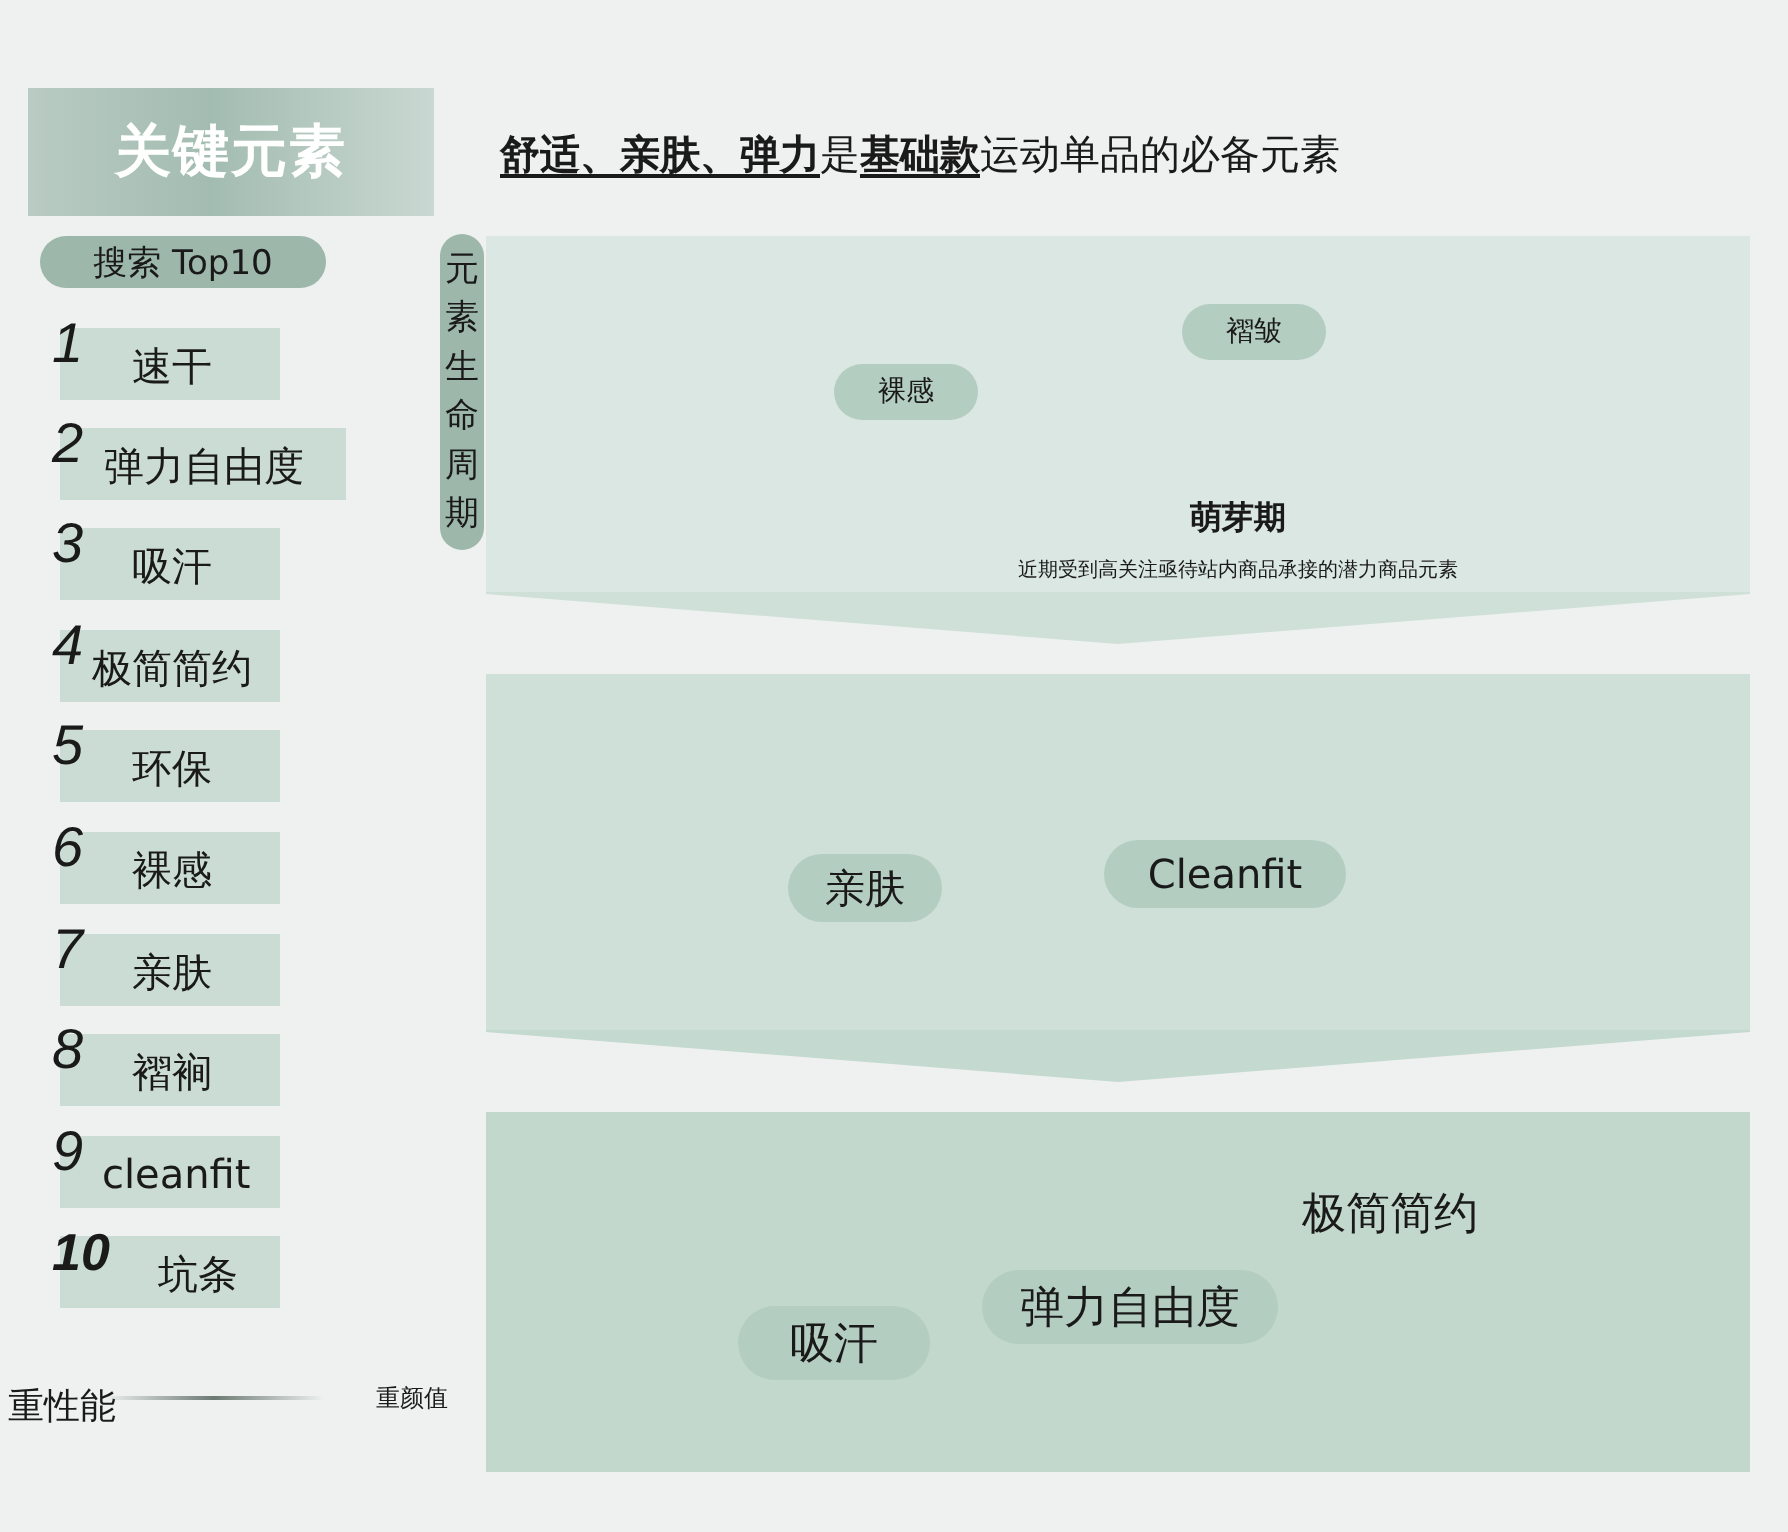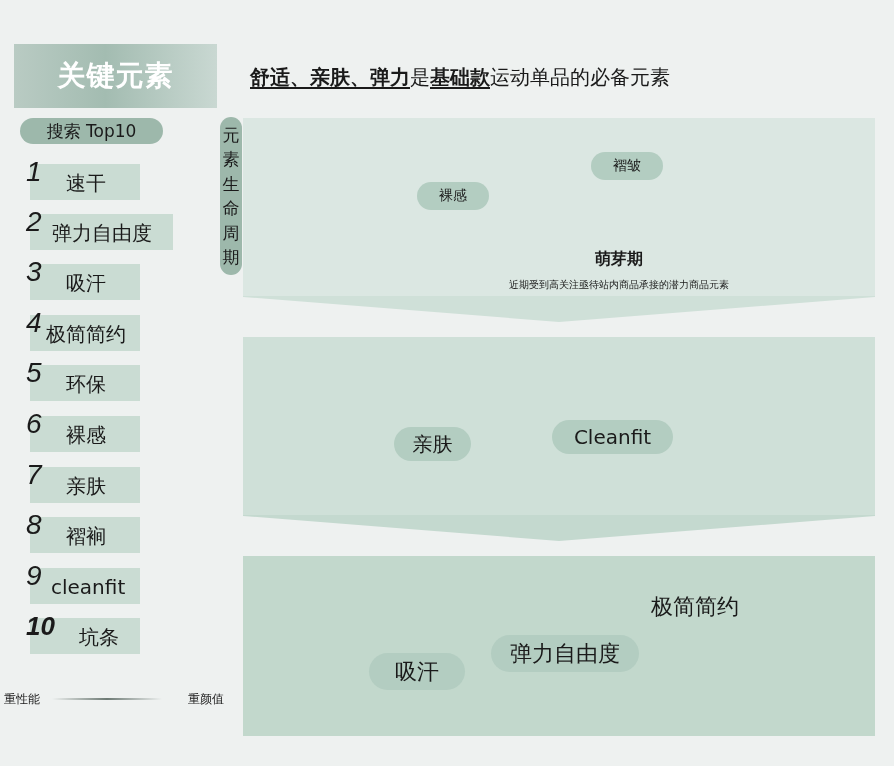--- a/index.html
+++ b/index.html
@@ -30,21 +30,21 @@
     position:absolute; left:0; top:0; height:36px;
     background:#cadcd3;
   }
   .rank-num {
     position:absolute; left:-4px; top:-10px; font-style:italic;
     font-size:28px; line-height:36px; font-family:"Liberation Sans",sans-serif;
   }
   .rank-label {
     position:absolute; top:0; height:36px; line-height:38px; font-size:20px; white-space:nowrap;
   }
-  .scale-left { left:4px; top:691px; font-size:12px; }
+  .scale-left { left:4px; top:691px; font-size:18px; }
   .scale-right { left:188px; top:691px; font-size:12px; }
   .scale-line {
     left:52px; top:698px; width:110px; height:2px;
     background:linear-gradient(90deg,rgba(120,130,125,0) 0%,#6d7a74 50%,rgba(120,130,125,0) 100%);
   }
   .vert-pill {
     left:220px; top:117px; width:22px; height:158px; border-radius:11px;
     background:#9db8ab; display:flex; flex-direction:column; align-items:center; justify-content:center;
     font-size:17px; line-height:24.5px;
   }

